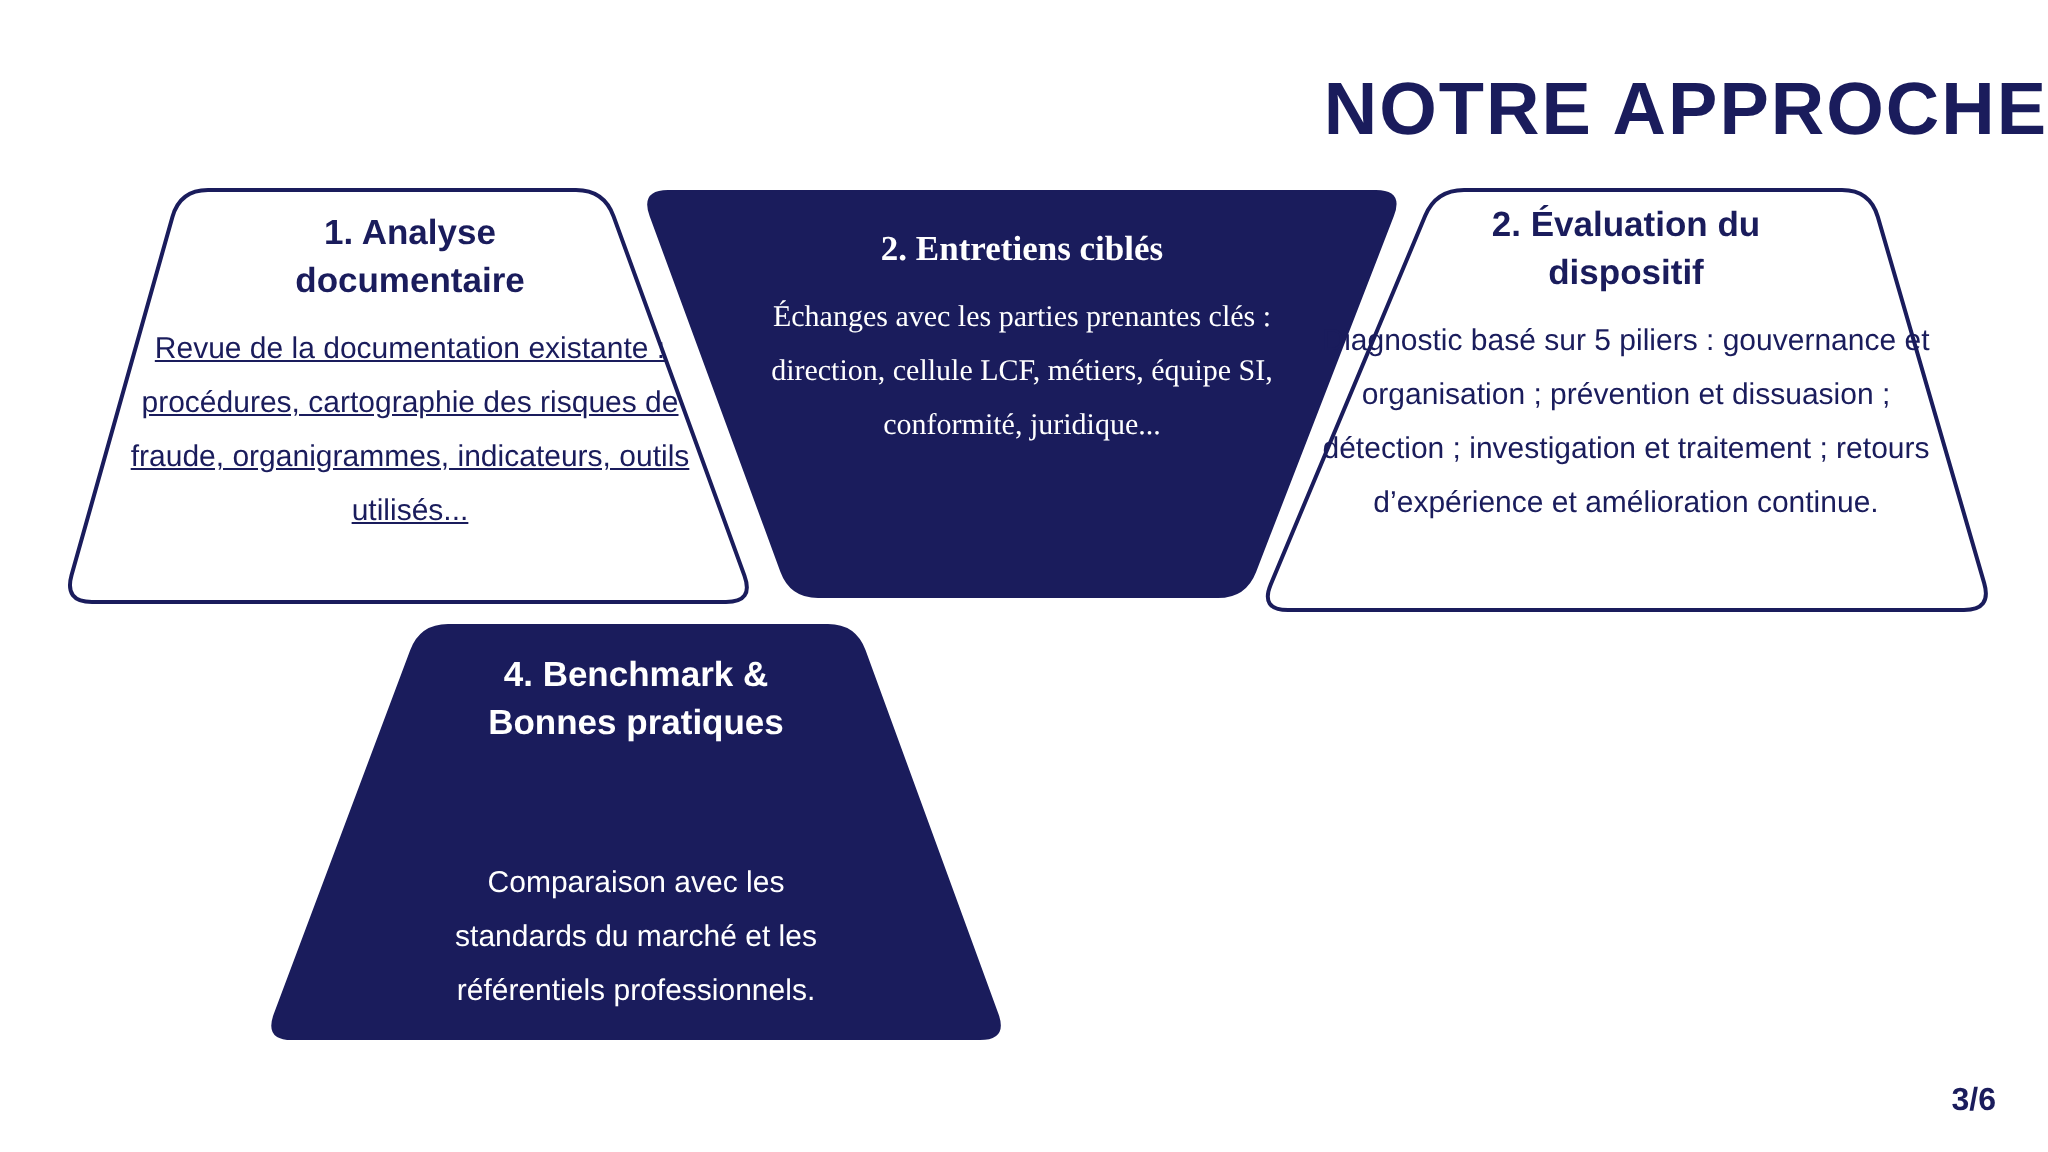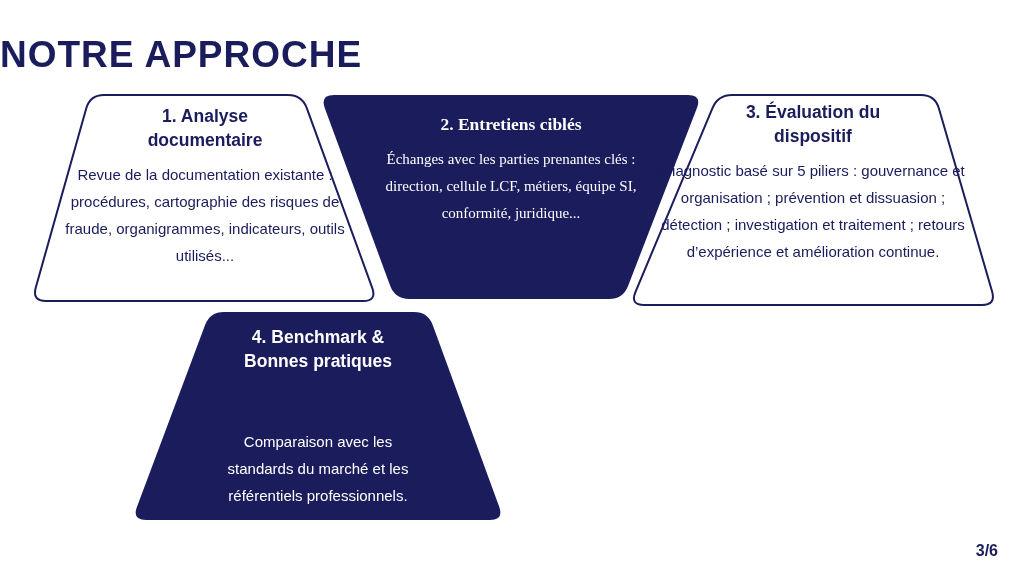--- a/index.html
+++ b/index.html
@@ -14,21 +14,21 @@
     overflow:hidden;
   }
   .slide{
     position:relative;
     width:1024px;height:576px;
     background:var(--bg);
   }
   .main-title{
     position:absolute;
     top:34px;left:0;right:0;
-    text-align:left;
+    text-align:right;
     font-size:37px;
     font-weight:800;
     letter-spacing:1px;
     color:var(--navy);
   }
   .card{
     position:absolute;
   }
   .card svg{
     position:absolute;
@@ -56,21 +56,21 @@
     margin-bottom:9px;
   }
   .card-body{
     font-size:15px;
     line-height:1.8;
   }
   
   #card1{left:30px;top:93px;width:350px;height:210px;}
   #card1 .card-content{padding-top:12px;}
   #card1 .card-title{max-width:200px;}
-  #card1 .card-body{max-width:282px;}
+  #card1 .card-body{max-width:282px;text-decoration:underline;}
 
   #card2{left:318px;top:93px;width:386px;height:208px;}
   #card2 .card-content{padding-top:20px;font-family:Liberation Serif, serif;}
   #card2 .card-title{max-width:300px;}
   #card2 .card-body{max-width:252px;}
 
   #card3{left:626px;top:93px;width:374px;height:214px;}
   #card3 .card-content{padding-top:8px;}
   #card3 .card-title{max-width:170px;}
   #card3 .card-body{max-width:312px;}
@@ -119,21 +119,21 @@
       <div class="card-title">2. Entretiens ciblés</div>
       <div class="card-body">Échanges avec les parties prenantes clés : direction, cellule LCF, métiers, équipe SI, conformité, juridique...</div>
     </div>
   </div>
 
   <div class="card outline" id="card3">
     <svg viewBox="0 0 374 214" preserveAspectRatio="none">
       <path d="M86.59,14.91Q92,2 106.00,2.00L295.00,2.00Q309,2 312.91,15.44L366.09,198.56Q370,212 356.00,212.00L18.00,212.00Q4,212 9.41,199.09Z"></path>
     </svg>
     <div class="card-content">
-      <div class="card-title">3. Évaluation du dispositif</div>
+      <div class="card-title">2. Évaluation du dispositif</div>
       <div class="card-body">Diagnostic basé sur 5 piliers : gouvernance et organisation ; prévention et dissuasion ; détection ; investigation et traitement ; retours d’expérience et amélioration continue.</div>
     </div>
   </div>
 
   <div class="card filled" id="card4">
     <svg viewBox="0 0 380 212" preserveAspectRatio="none">
       <path d="M77.08,15.11Q82,2 96.00,2.00L286.00,2.00Q300,2 304.80,15.15L371.20,196.85Q376,210 362.00,210.00L18.00,210.00Q4,210 8.92,196.89Z"></path>
     </svg>
     <div class="card-content">
       <div class="card-title">4. Benchmark &amp; Bonnes pratiques</div>

